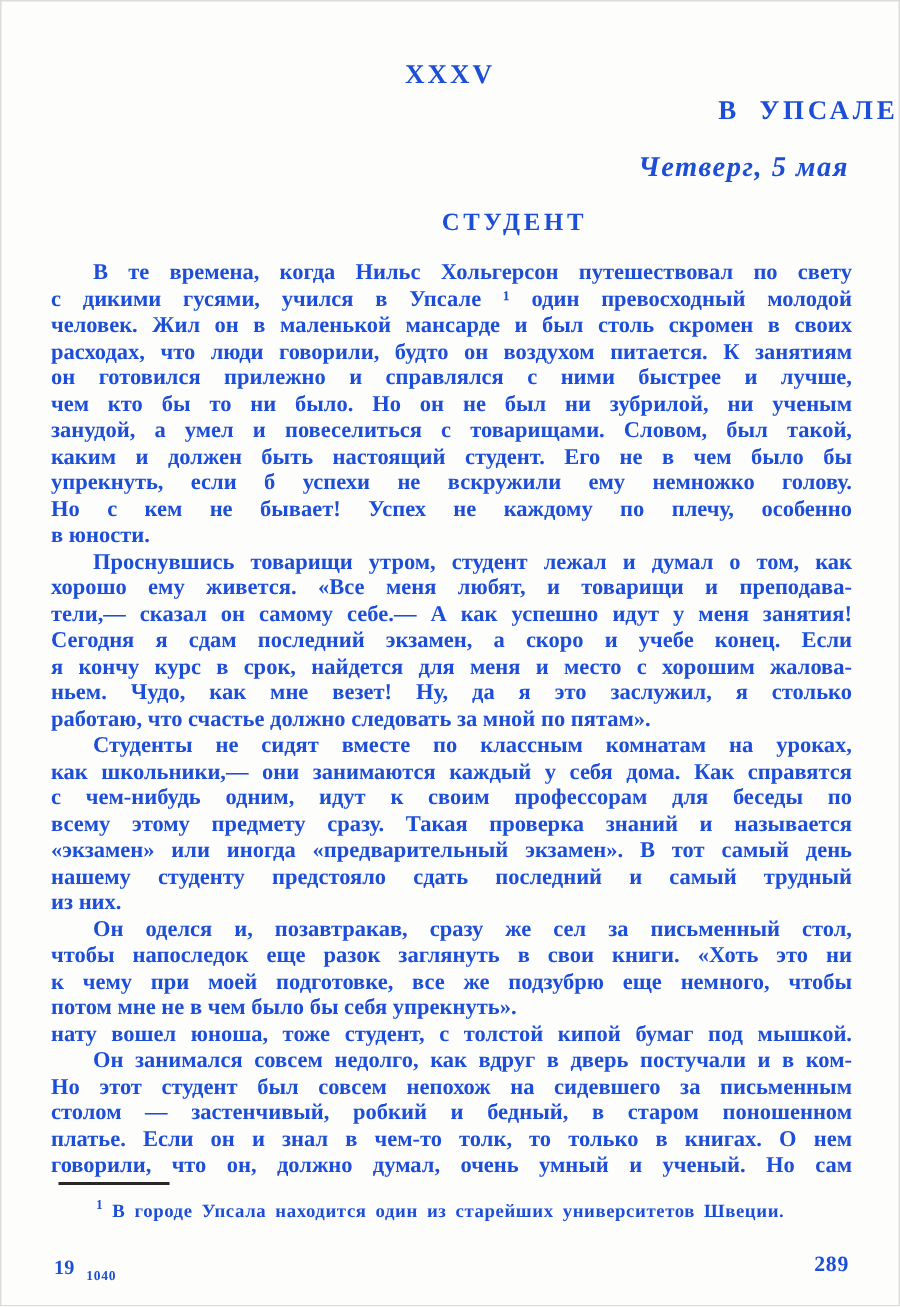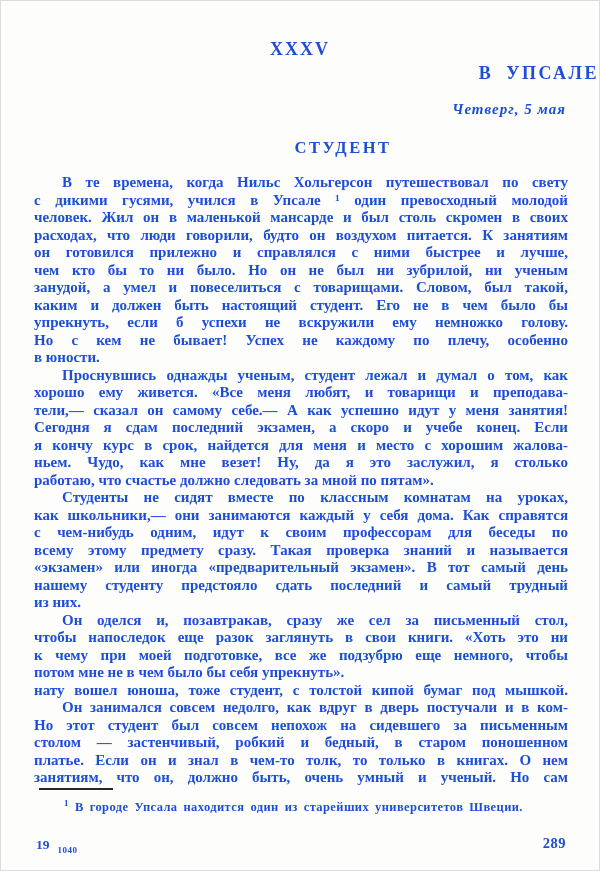--- a/index.html
+++ b/index.html
@@ -28,21 +28,21 @@
     top: 62px; left: 0; width: 100%;
     text-align: right;
     font-size: 18px;
     font-weight: 700;
     letter-spacing: 2.5px;
     word-spacing: 6px;
   }
   .dateline {
     position: absolute;
     top: 100px; right: 33px;
-    font-size: 15px;
+    font-size: 19px;
     font-style: italic;
     font-weight: 700;
     letter-spacing: 1px;
   }
   .section-title {
     position: absolute;
     top: 137px; left: 0; width: 100%;
     text-align: center;
     font-size: 16.5px;
     font-weight: 700;
@@ -128,21 +128,21 @@
         <div class="line">расходах, что люди говорили, будто он воздухом питается. К занятиям</div>
         <div class="line">он готовился прилежно и справлялся с ними быстрее и лучше,</div>
         <div class="line">чем кто бы то ни было. Но он не был ни зубрилой, ни ученым</div>
         <div class="line">занудой, а умел и повеселиться с товарищами. Словом, был такой,</div>
         <div class="line">каким и должен быть настоящий студент. Его не в чем было бы</div>
         <div class="line">упрекнуть, если б успехи не вскружили ему немножко голову.</div>
         <div class="line">Но с кем не бывает! Успех не каждому по плечу, особенно</div>
         <div class="line lastline">в юности.</div>
       </div>
       <div class="para">
-        <div class="line first">Проснувшись однажды ученым, студент лежал и думал о том, как</div>
+        <div class="line first">Проснувшись товарищи утром, студент лежал и думал о том, как</div>
         <div class="line">хорошо ему живется. «Все меня любят, и товарищи и преподава-</div>
         <div class="line">тели,— сказал он самому себе.— А как успешно идут у меня занятия!</div>
         <div class="line">Сегодня я сдам последний экзамен, а скоро и учебе конец. Если</div>
         <div class="line">я кончу курс в срок, найдется для меня и место с хорошим жалова-</div>
         <div class="line">ньем. Чудо, как мне везет! Ну, да я это заслужил, я столько</div>
         <div class="line lastline">работаю, что счастье должно следовать за мной по пятам».</div>
       </div>
       <div class="para">
         <div class="line first">Студенты не сидят вместе по классным комнатам на уроках,</div>
         <div class="line">как школьники,— они занимаются каждый у себя дома. Как справятся</div>
@@ -157,21 +157,21 @@
         <div class="line">чтобы напоследок еще разок заглянуть в свои книги. «Хоть это ни</div>
         <div class="line">к чему при моей подготовке, все же подзубрю еще немного, чтобы</div>
         <div class="line lastline">потом мне не в чем было бы себя упрекнуть».</div>
       </div>
       <div class="para justify-all">
         <div class="line">нату вошел юноша, тоже студент, с толстой кипой бумаг под мышкой.</div>
         <div class="line first">Он занимался совсем недолго, как вдруг в дверь постучали и в ком-</div>
         <div class="line">Но этот студент был совсем непохож на сидевшего за письменным</div>
         <div class="line">столом — застенчивый, робкий и бедный, в старом поношенном</div>
         <div class="line">платье. Если он и знал в чем-то толк, то только в книгах. О нем</div>
-        <div class="line lastline">занятиям, что он, должно быть, очень умный и ученый. Но сам</div>
+        <div class="line lastline">говорили, что он, должно думал, очень умный и ученый. Но сам</div>
       </div>
     </div>
 
   <div class="footnote-rule"></div>
 
   <div class="footnote">
     <sup>1</sup><span>В городе Упсала находится один из старейших университетов Швеции.</span>
   </div>
 
   <div class="footer-left">

